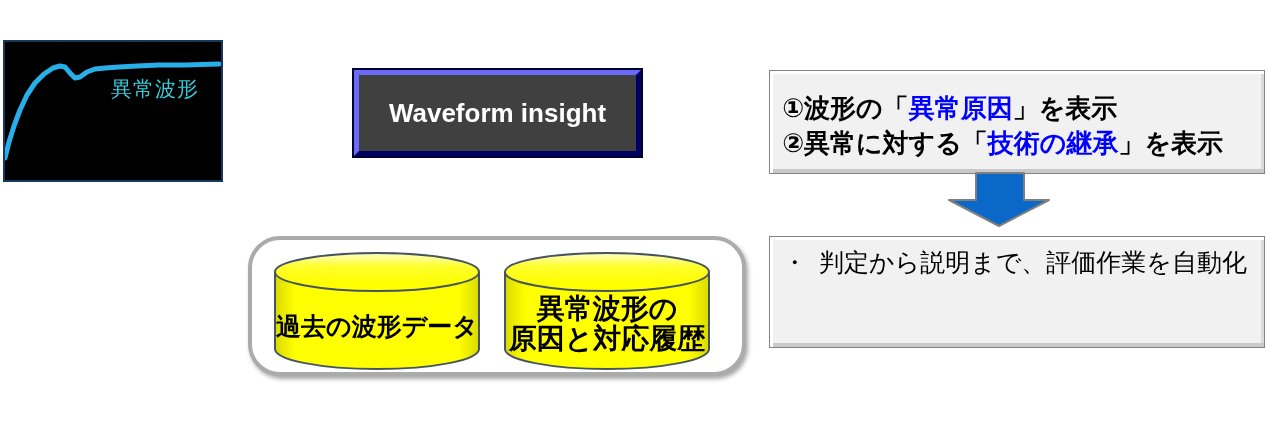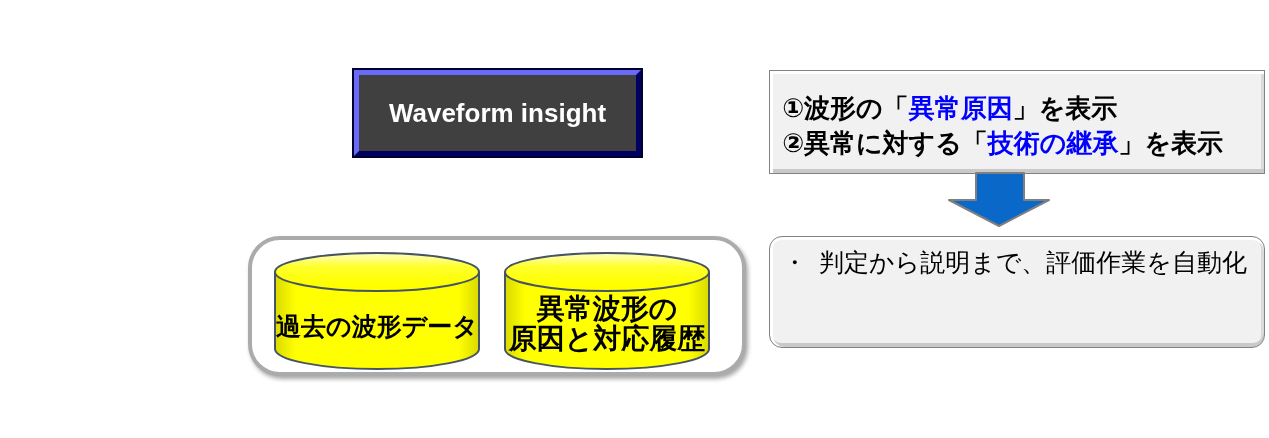--- a/index.html
+++ b/index.html
@@ -22,21 +22,21 @@
 
   
   .panel3d{position:absolute;left:769px;width:496px;box-sizing:border-box;background:#F1F1F1;
            border:1px solid #828282;
            box-shadow:inset 0 3px 0 #FFFFFF, inset 3px 0 0 #FFFFFF,
                       inset 0 -4px 0 #C9C9C9, inset -3px 0 0 #DADADA;}
   .output-box{top:70px;height:104px;padding:20px 0 0 12px;font-size:26px;font-weight:bold;
               line-height:35px;color:#000000;white-space:nowrap;}
   .output-box .hl{color:#0000FE;}
   .benefits-box{top:236px;height:112px;padding:8px 0 0 12px;font-size:25px;line-height:35px;
-                color:#000000;white-space:nowrap;border-radius:13px;}
+                color:#000000;white-space:nowrap;}
   .benefits-box .bullet{display:inline-block;margin-right:12px;}
 
   
   .down-arrow{position:absolute;left:941px;top:170px;}
 
   
   .db-box{position:absolute;left:248px;top:236px;width:498px;height:140px;box-sizing:border-box;
           background:#FFFFFF;border:4px solid #ABABAB;border-radius:32px;
           box-shadow:2px 3px 4px rgba(0,0,0,0.35);}
   .cyl{position:absolute;top:12px;width:206px;height:118px;}
@@ -44,20 +44,26 @@
   .cyl2{left:252px;}
   .cyl-label{position:absolute;left:0;right:0;text-align:center;font-weight:bold;color:#000000;}
   .cyl1 .cyl-label{top:58px;font-size:25px;}
   .cyl2 .cyl-label{top:42px;font-size:28px;line-height:30px;}
 </style>
 </head>
 <body>
 
 <div class="stage">
 
+  <div class="wave-panel">
+    <svg width="216" height="138" viewBox="0 0 216 138">
+      <polyline fill="none" stroke="#28AEE8" stroke-width="5" stroke-linecap="round" stroke-linejoin="round" points="0,116 4,100 9,84 15,68 22,53 30,41 39,32 48,26 55,24 60,25 65,31 70,36 75,35 82,30 90,27 100,26 114,25 132,24 154,23 180,23 214,22"></polyline>
+    </svg>
+    <div class="wave-label">異常波形</div>
+  </div>
 
   <div class="ai-button">
     <div>Waveform insight</div>
   </div>
 
   <div class="panel3d output-box">
     <div>
       <span>①波形の「</span><span class="hl">異常原因</span><span>」を表示</span>
     </div>
     <div>

